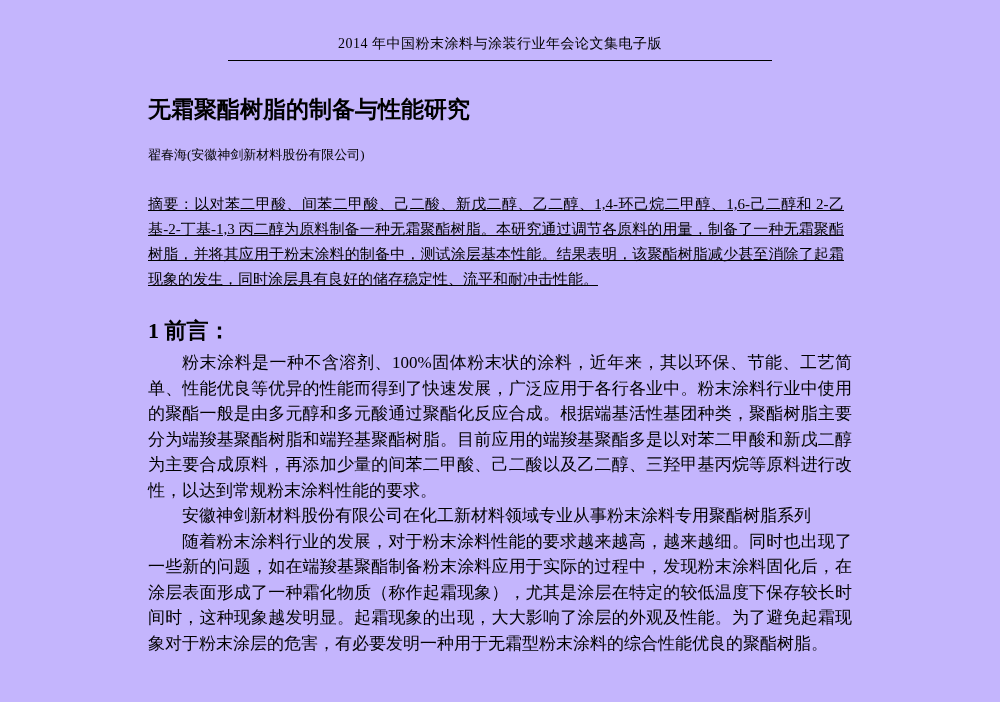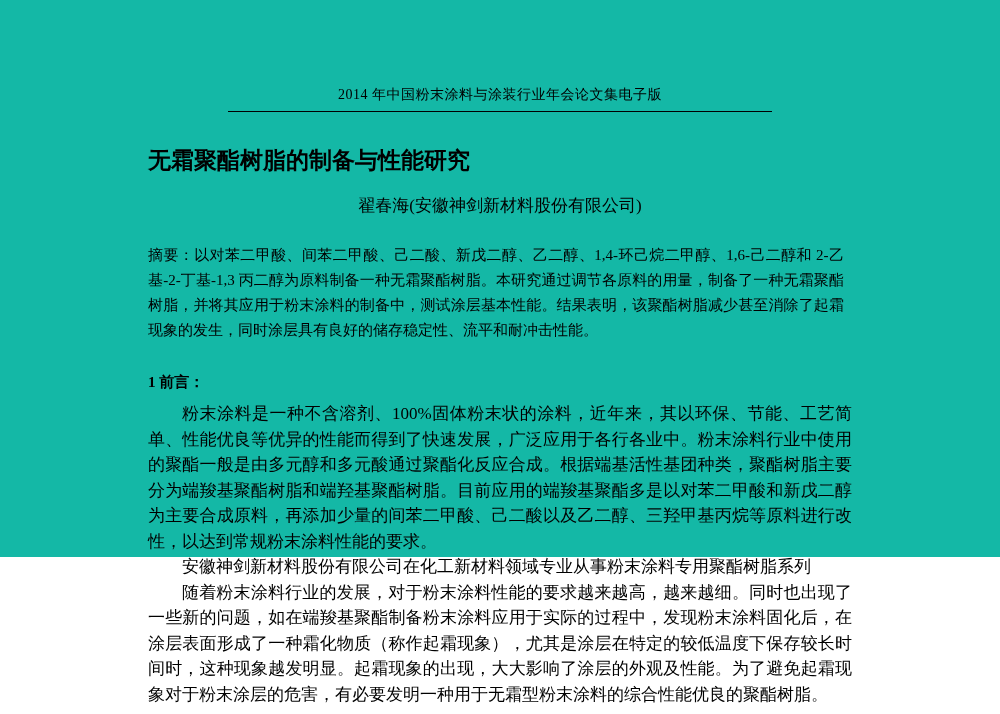--- a/index.html
+++ b/index.html
@@ -9,24 +9,24 @@
   }
   body {
     width: 1000px;
     height: 714px;
     overflow: hidden;
     font-family: "Liberation Serif", serif;
     color: #000000;
   }
   .page {
     width: 1000px;
-    height: 557px;
+    height: 702px;
     box-sizing: border-box;
-    padding: 87px 148px 0 148px;
-    background: #14b8a6;
+    padding: 36px 148px 0 148px;
+    background: #c4b5fd;
   }
   .header-text {
     text-align: center;
     font-size: 14px;
     line-height: 16px;
     letter-spacing: 0.5px;
   }
   .header-rule {
     width: 544px;
     margin: 8px auto 0 auto;
@@ -34,33 +34,34 @@
     height: 0;
   }
   .paper-title {
     margin: 34px 0 0 0;
     font-size: 23px;
     line-height: 30px;
     font-weight: 700;
   }
   .author-line {
     margin-top: 20px;
-    text-align: center;
-    font-size: 17px;
+    text-align: left;
+    font-size: 13px;
     line-height: 19px;
   }
   .abstract {
     margin: 28px 8px 0 0;
     font-size: 15px;
     line-height: 25px;
     text-align: justify;
+    text-decoration: underline;
   }
   .section-heading {
     margin: 28px 0 8px 0;
-    font-size: 15px;
+    font-size: 22px;
     line-height: 22px;
     font-weight: 700;
   }
   .body-para {
     margin: 0;
     font-size: 17px;
     line-height: 25.5px;
     text-align: justify;
     text-indent: 2em;
   }

